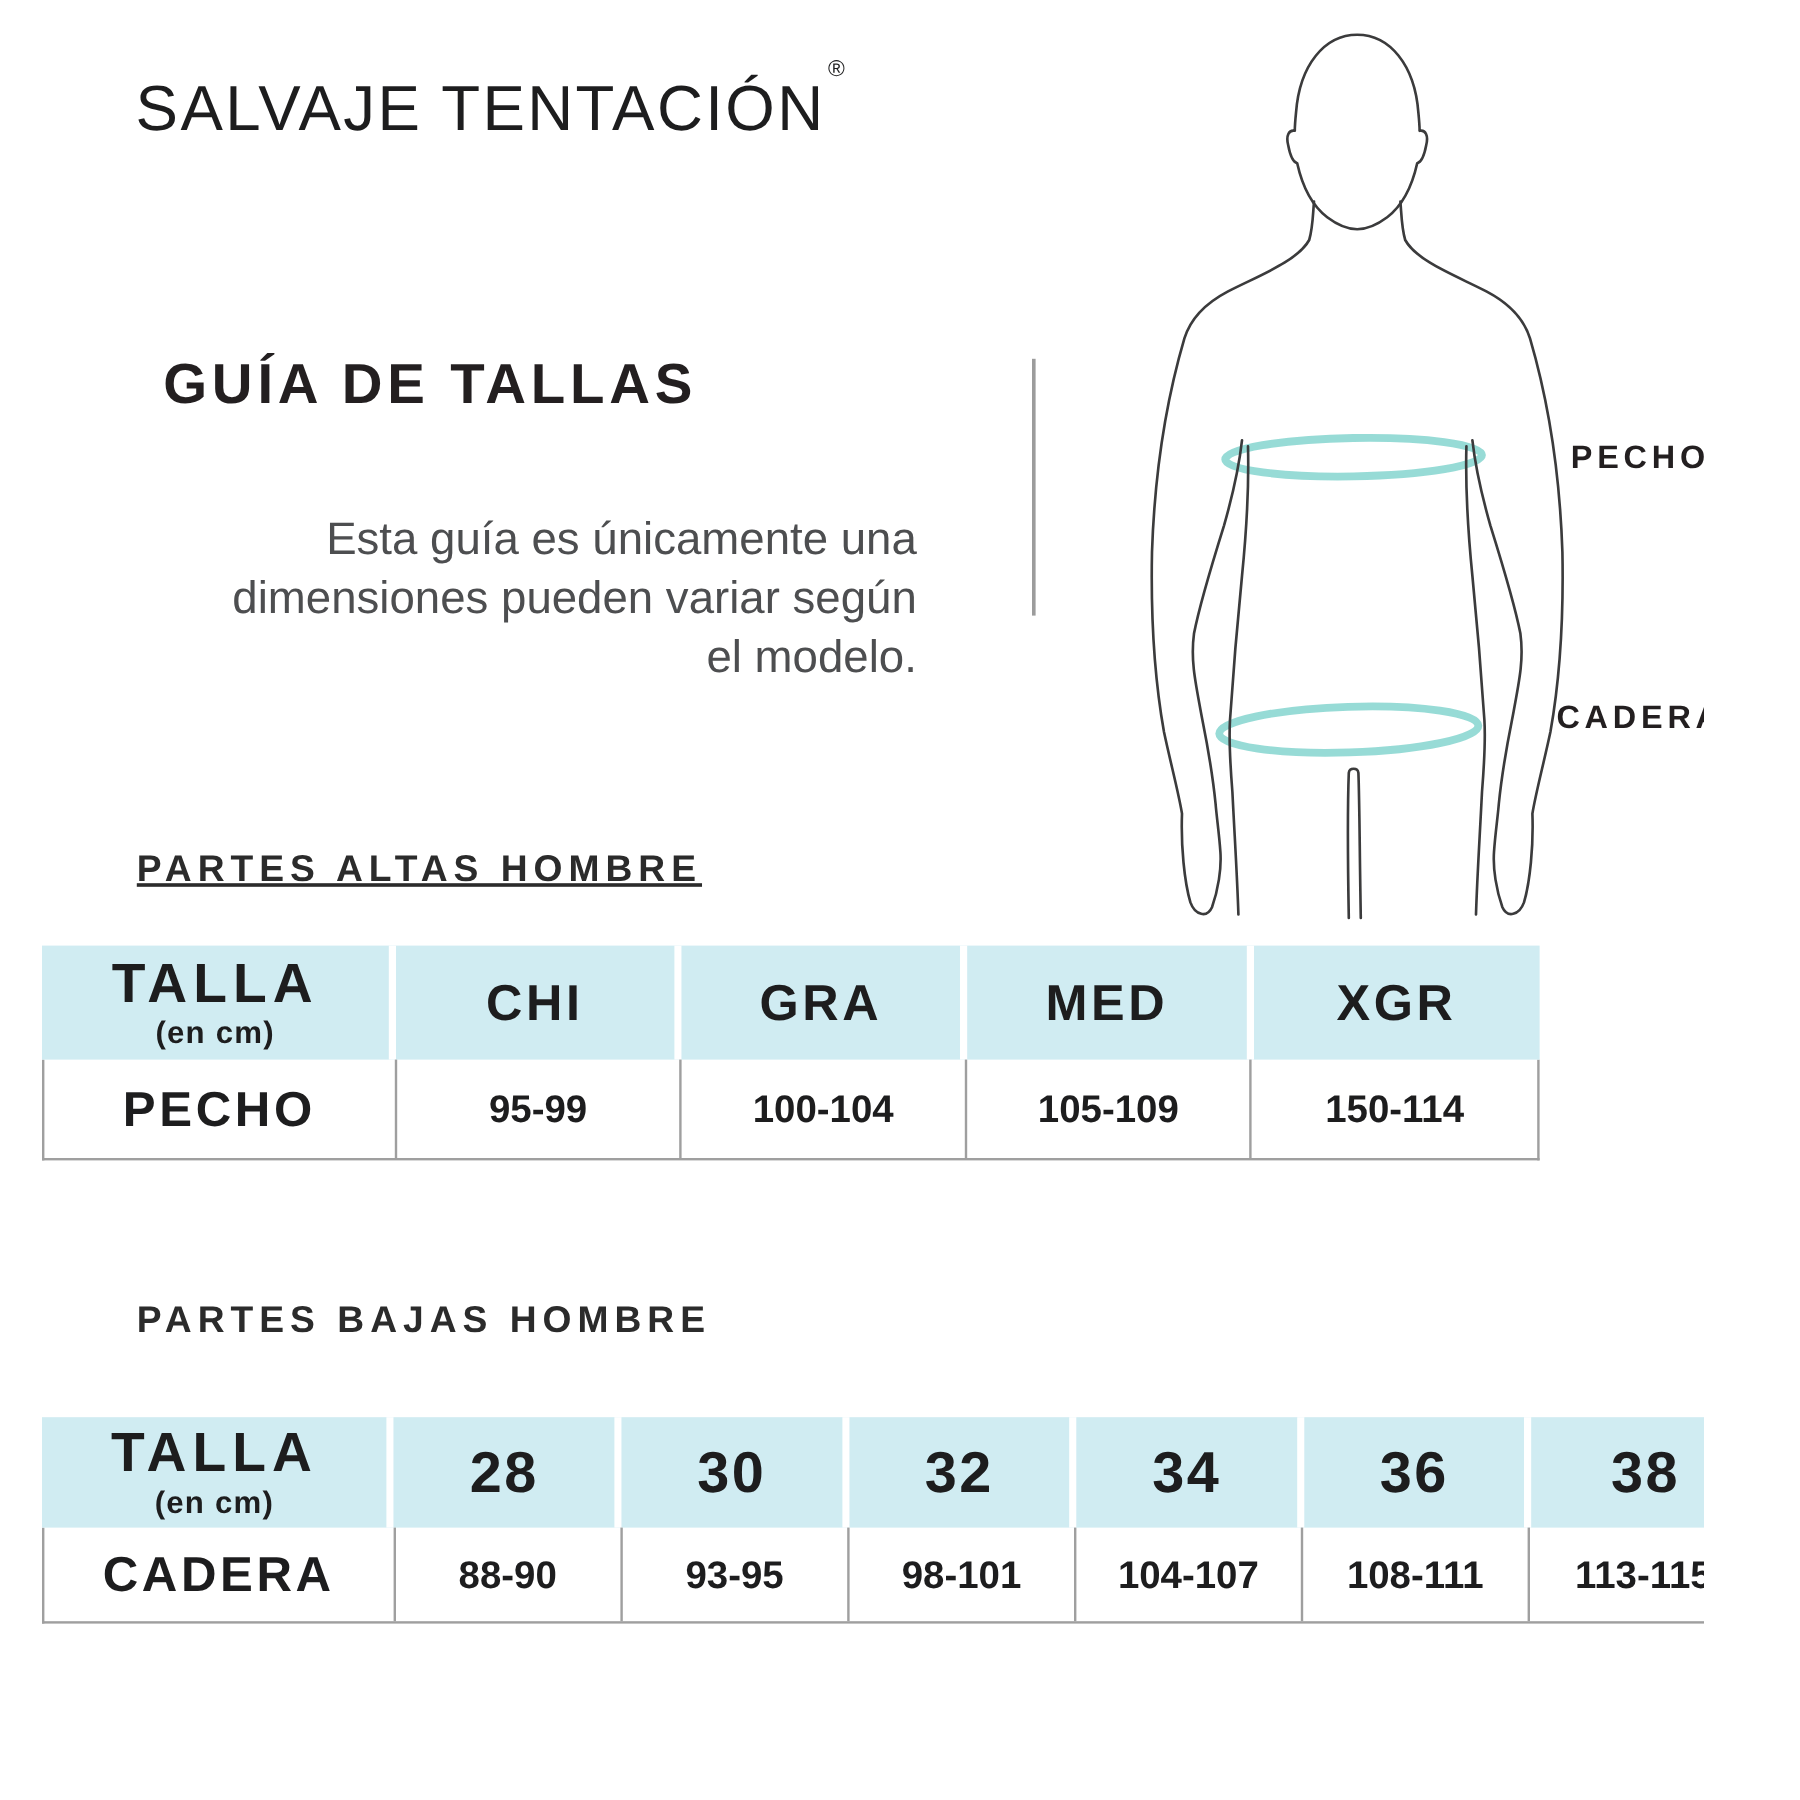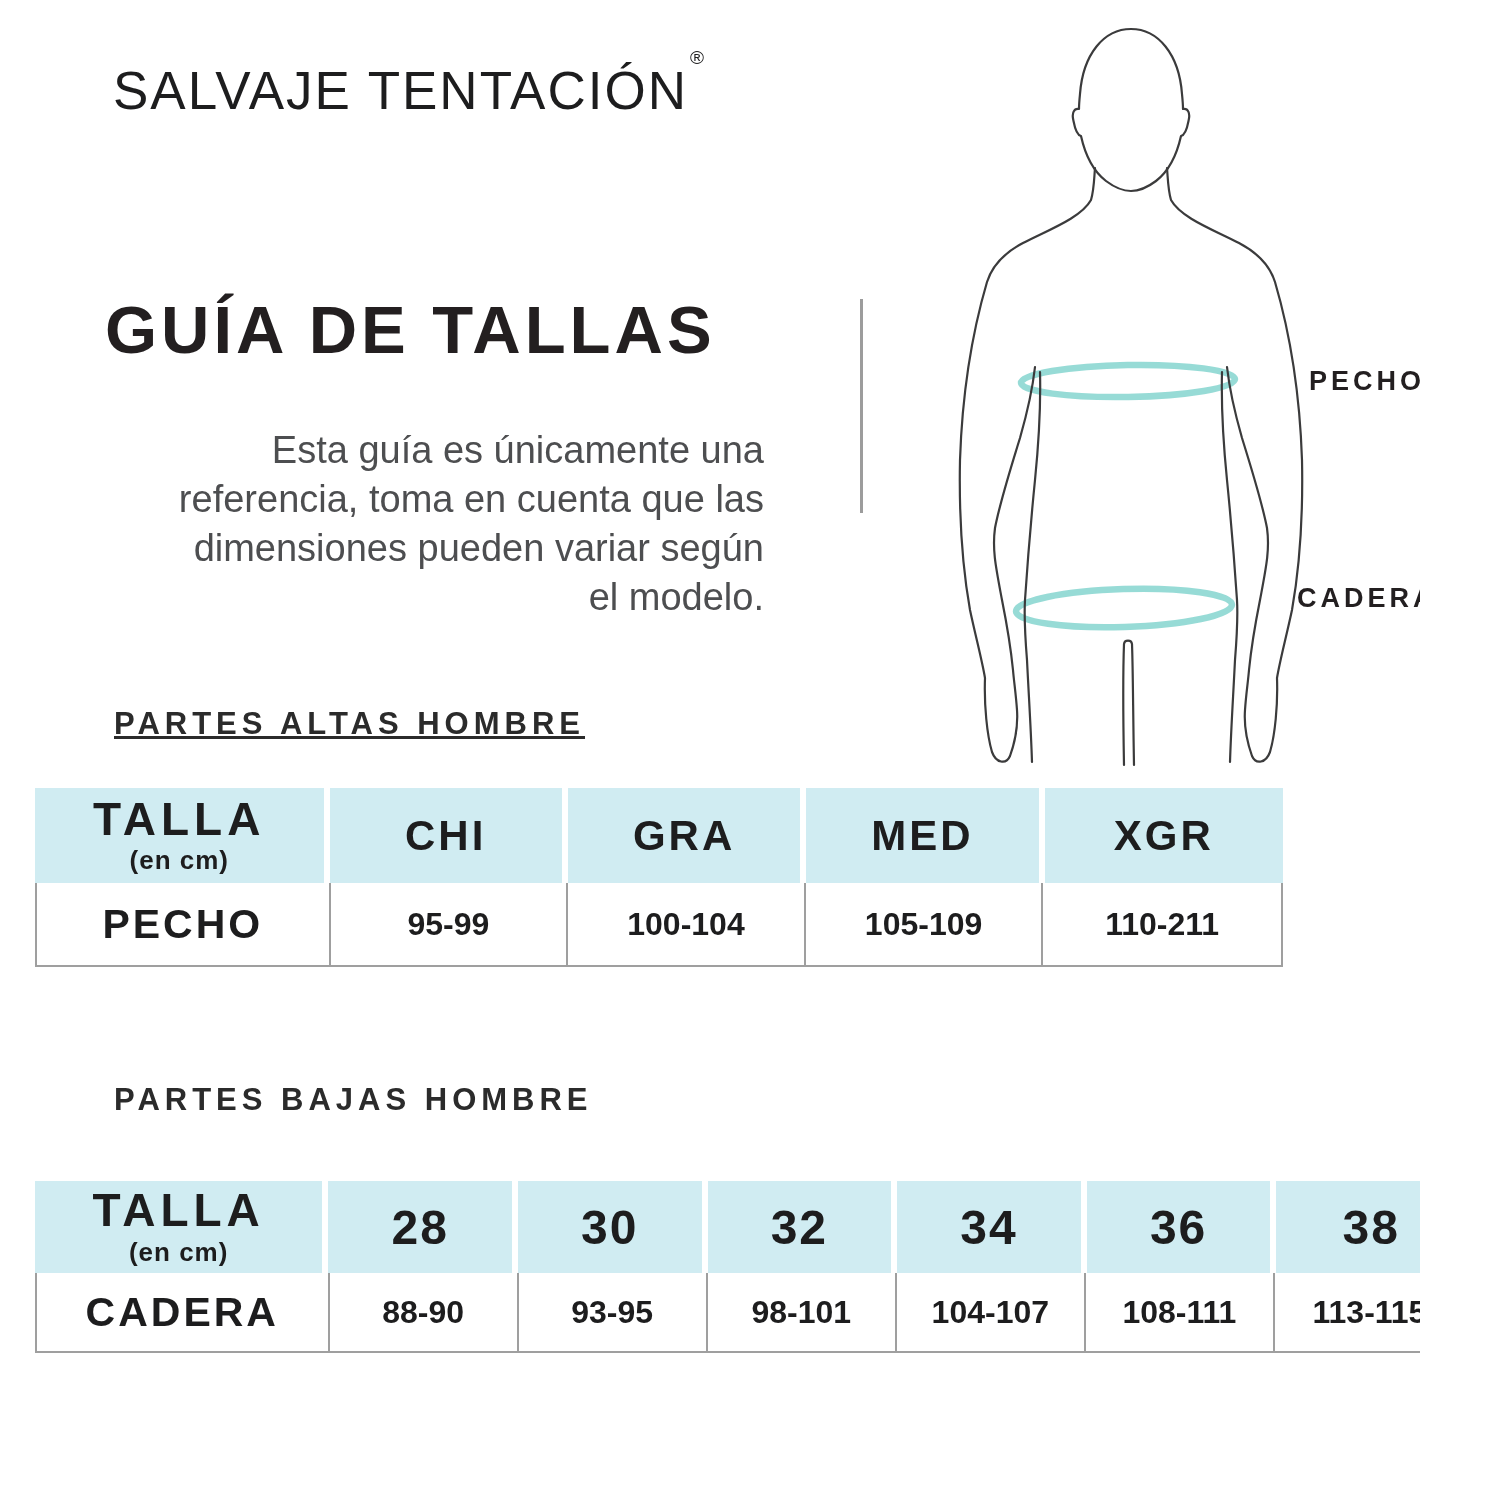--- a/index.html
+++ b/index.html
@@ -15,21 +15,21 @@
   *{box-sizing:border-box;}
   .canvas{
     position:relative;width:1420px;height:1500px;background:#ffffff;
     font-family:"Liberation Sans", sans-serif;overflow:hidden;color:var(--text-dark);
   }
   
   .brand{position:absolute;left:113px;top:60px;font-size:53px;font-weight:400;
     letter-spacing:2px;color:#1d1d1e;white-space:nowrap;}
   .brand sup{font-size:19px;letter-spacing:0;position:relative;top:-26px;left:2px;}
   
-  .title{position:absolute;left:105px;top:296px;margin:0;font-size:67px;font-weight:bold;
+  .title{position:absolute;left:136px;top:296px;margin:0;font-size:47px;font-weight:bold;
     letter-spacing:4px;color:var(--text-dark);white-space:nowrap;line-height:1;}
   .intro-text{position:absolute;left:92px;top:426px;width:672px;font-size:38px;
     line-height:49px;color:var(--text-gray);text-align:right;}
   .divider{position:absolute;left:860px;top:299px;width:3px;height:214px;background:var(--divider-gray);}
   
   .figure-wrap{position:absolute;left:940px;top:10px;width:400px;height:758px;}
   .figure-wrap svg{display:block;width:100%;height:100%;}
   .outline{fill:none;stroke:var(--body-outline);stroke-width:2.2;stroke-linecap:round;stroke-linejoin:round;}
   .measure{fill:none;stroke:var(--accent-teal);stroke-width:6.5;opacity:.92;}
   .measure-label{position:absolute;font-size:27px;font-weight:bold;letter-spacing:4px;
@@ -68,21 +68,20 @@
 
 <div class="canvas">
 
   <div class="brand">
     <span>SALVAJE TENTACIÓN</span><sup>®</sup>
   </div>
 
   <h1 class="title">GUÍA DE TALLAS</h1>
   <div class="intro-text">
     <div>Esta guía es únicamente una</div>
-    <div>referencia, toma en cuenta que las</div>
     <div>dimensiones pueden variar según</div>
     <div>el modelo.</div>
   </div>
   <div class="divider"></div>
 
   <div class="figure-wrap">
     <svg viewBox="0 0 400 758">
 
       <ellipse class="measure" cx="188" cy="371" rx="107" ry="16" transform="rotate(-1 188 371)"></ellipse>
       <ellipse class="measure" cx="184" cy="598" rx="108" ry="19" transform="rotate(-1.8 184 598)"></ellipse>
@@ -177,21 +176,21 @@
         </div>
       <div class="th">
           <span class="size-name">XGR</span>
         </div>
     </div>
     <div class="trow">
       <div class="td rowlabel">PECHO</div>
       <div class="td">95-99</div>
       <div class="td">100-104</div>
       <div class="td">105-109</div>
-      <div class="td">110-211</div>
+      <div class="td">150-114</div>
     </div>
   </div>
 
   <div class="section-title sec-bottoms">PARTES BAJAS HOMBRE</div>
   <div class="size-table table-bottoms">
     <div class="thead">
       <div class="th">
         <div class="talla">TALLA</div>
         <div class="talla-unit">(en cm)</div>
       </div>

